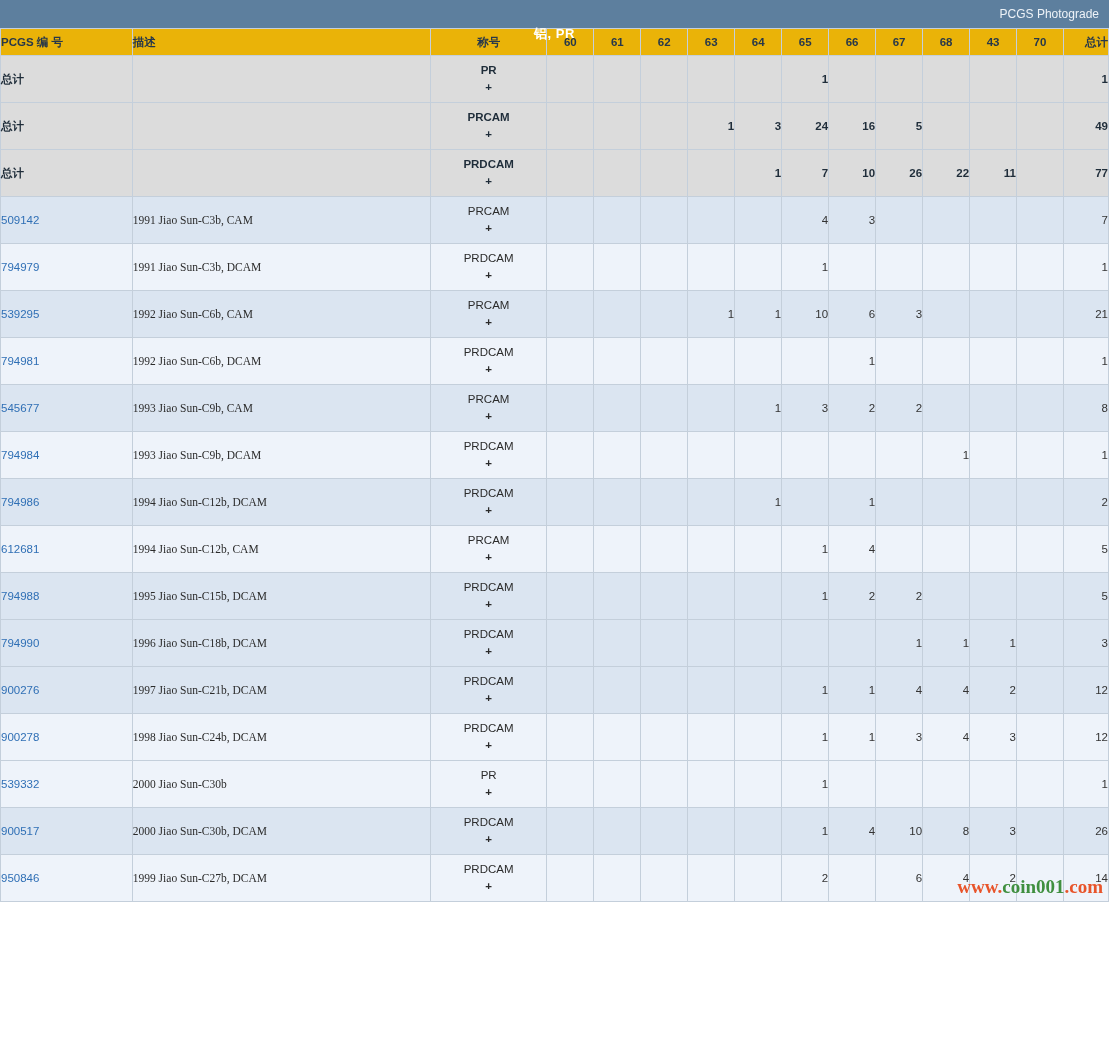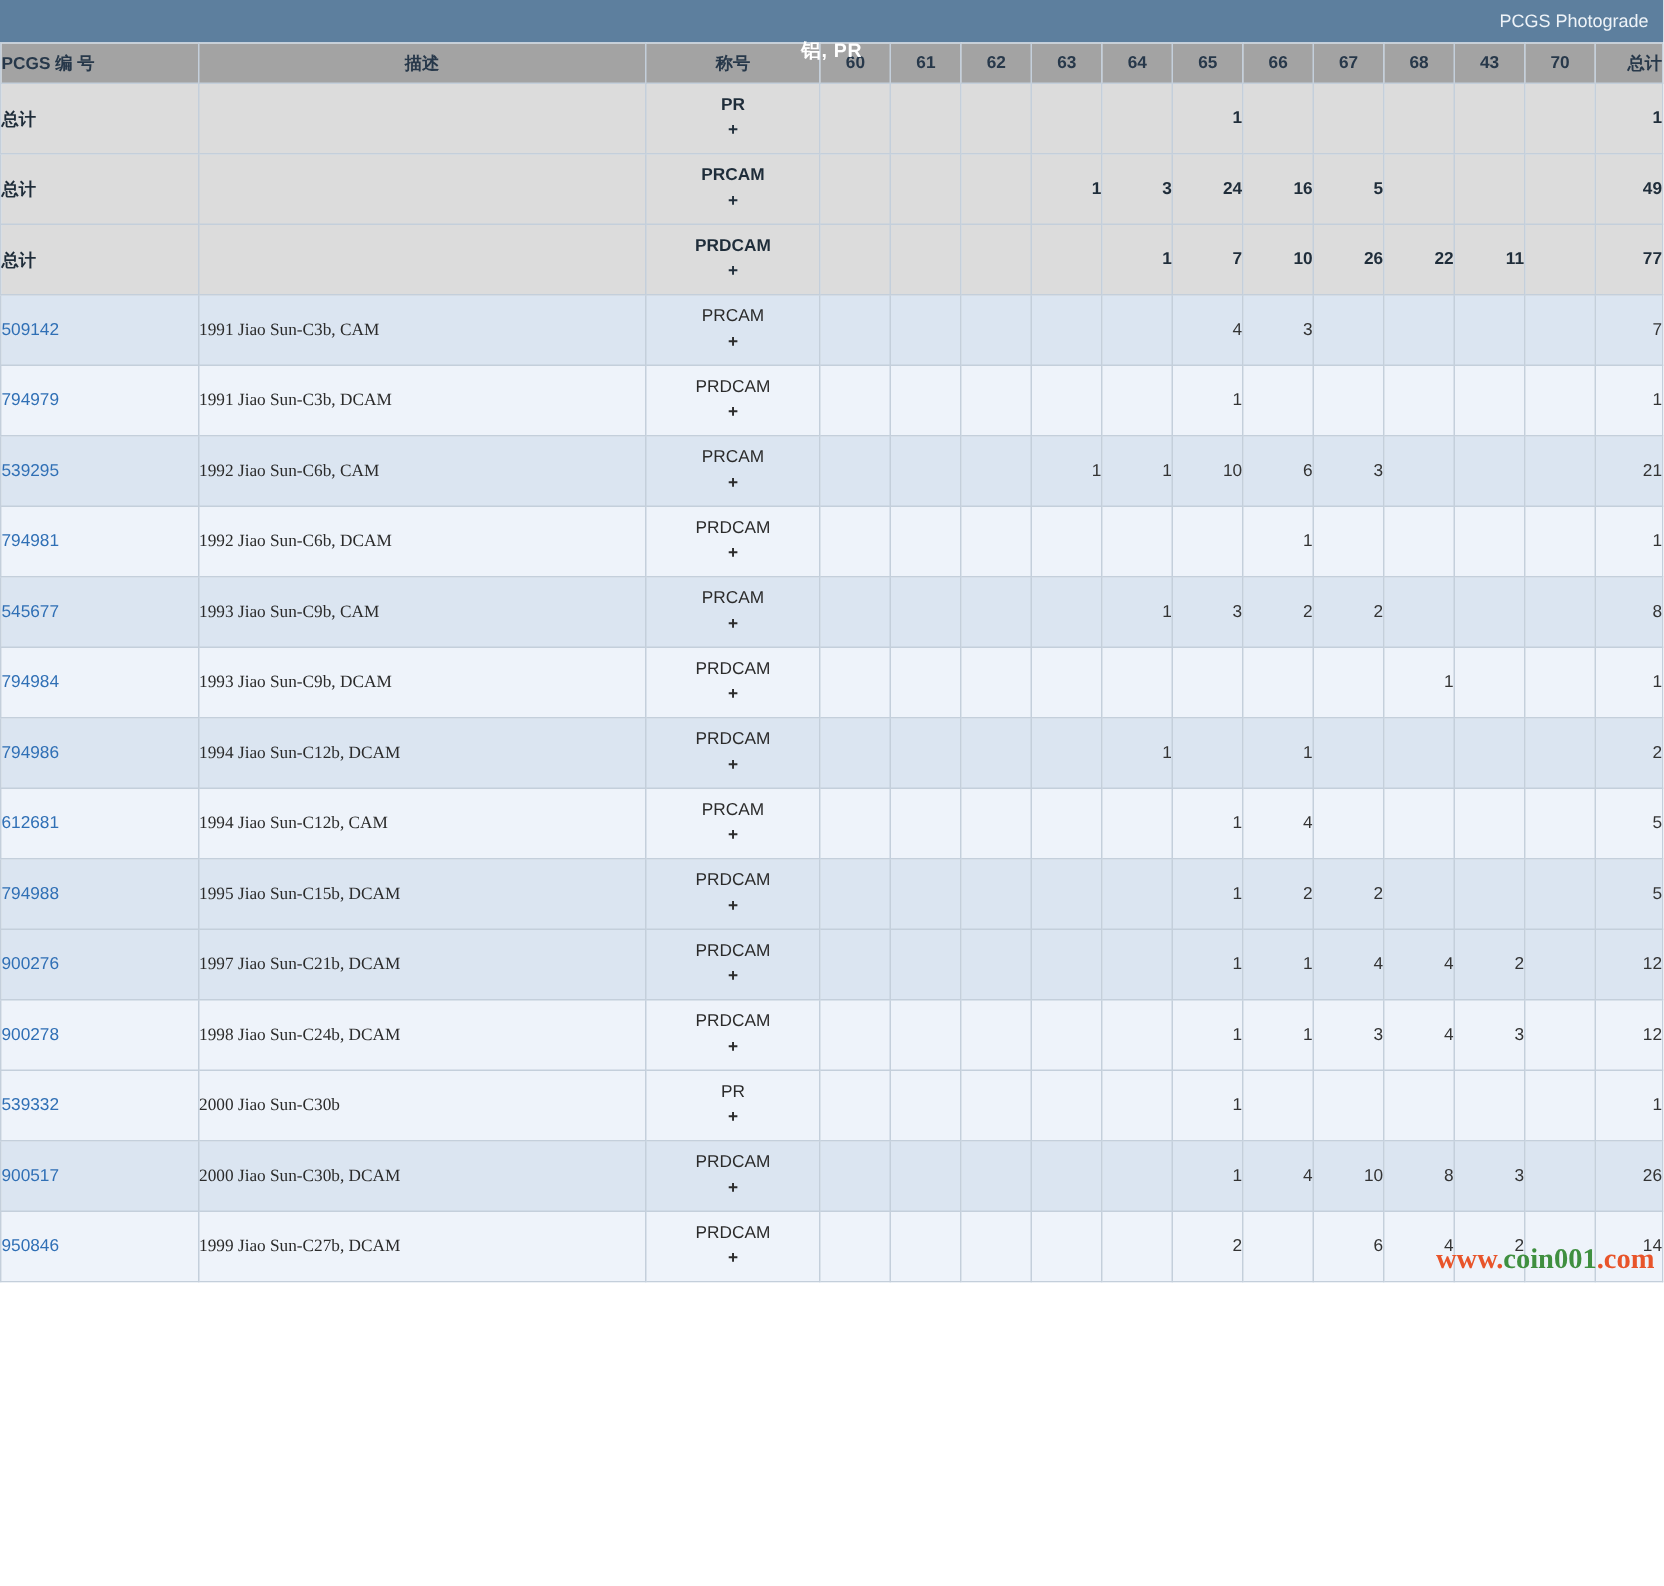--- a/index.html
+++ b/index.html
@@ -49,31 +49,31 @@
     border-collapse: collapse;
     width: 1109px;
     table-layout: fixed;
   }
   table.grid th, table.grid td {
     border: 1px solid #c4cfdb;
     padding: 0;
     vertical-align: middle;
   }
   thead th {
-    background: #a3a3a3;
+    background: #eab308;
     color: #27384a;
     font-size: 11.5px;
     font-weight: bold;
     height: 26px;
     text-align: center;
     padding: 0 6px;
     border-color: #a8bcd2;
   }
   thead th.c-num { text-align: left; }
-  thead th.c-desc { text-align: center; }
+  thead th.c-desc { text-align: left; }
   thead th.c-desig { text-align: center; }
   thead th.c-total { text-align: right; }
 
   
   col.w-num   { width: 129px; }
   col.w-desc  { width: 292px; }
   col.w-desig { width: 114px; }
   col.w-g     { width: 46px; }
   col.w-total { width: 44px; }
 
@@ -368,20 +368,37 @@
           <td class="c-g"></td>
           <td class="c-g">1</td>
           <td class="c-g">2</td>
           <td class="c-g">2</td>
           <td class="c-g"></td>
           <td class="c-g"></td>
           <td class="c-g"></td>
           <td class="c-total">5</td>
         </tr>
         <tr class="alt">
+          <td class="c-num"><a href="#">794990</a></td>
+          <td class="c-desc">1996 Jiao Sun-C18b, DCAM</td>
+          <td class="c-desig"><span>PRDCAM</span><span class="plus">+</span></td>
+          <td class="c-g"></td>
+          <td class="c-g"></td>
+          <td class="c-g"></td>
+          <td class="c-g"></td>
+          <td class="c-g"></td>
+          <td class="c-g"></td>
+          <td class="c-g"></td>
+          <td class="c-g">1</td>
+          <td class="c-g">1</td>
+          <td class="c-g">1</td>
+          <td class="c-g"></td>
+          <td class="c-total">3</td>
+        </tr>
+        <tr class="alt">
           <td class="c-num"><a href="#">900276</a></td>
           <td class="c-desc">1997 Jiao Sun-C21b, DCAM</td>
           <td class="c-desig"><span>PRDCAM</span><span class="plus">+</span></td>
           <td class="c-g"></td>
           <td class="c-g"></td>
           <td class="c-g"></td>
           <td class="c-g"></td>
           <td class="c-g"></td>
           <td class="c-g">1</td>
           <td class="c-g">1</td>

